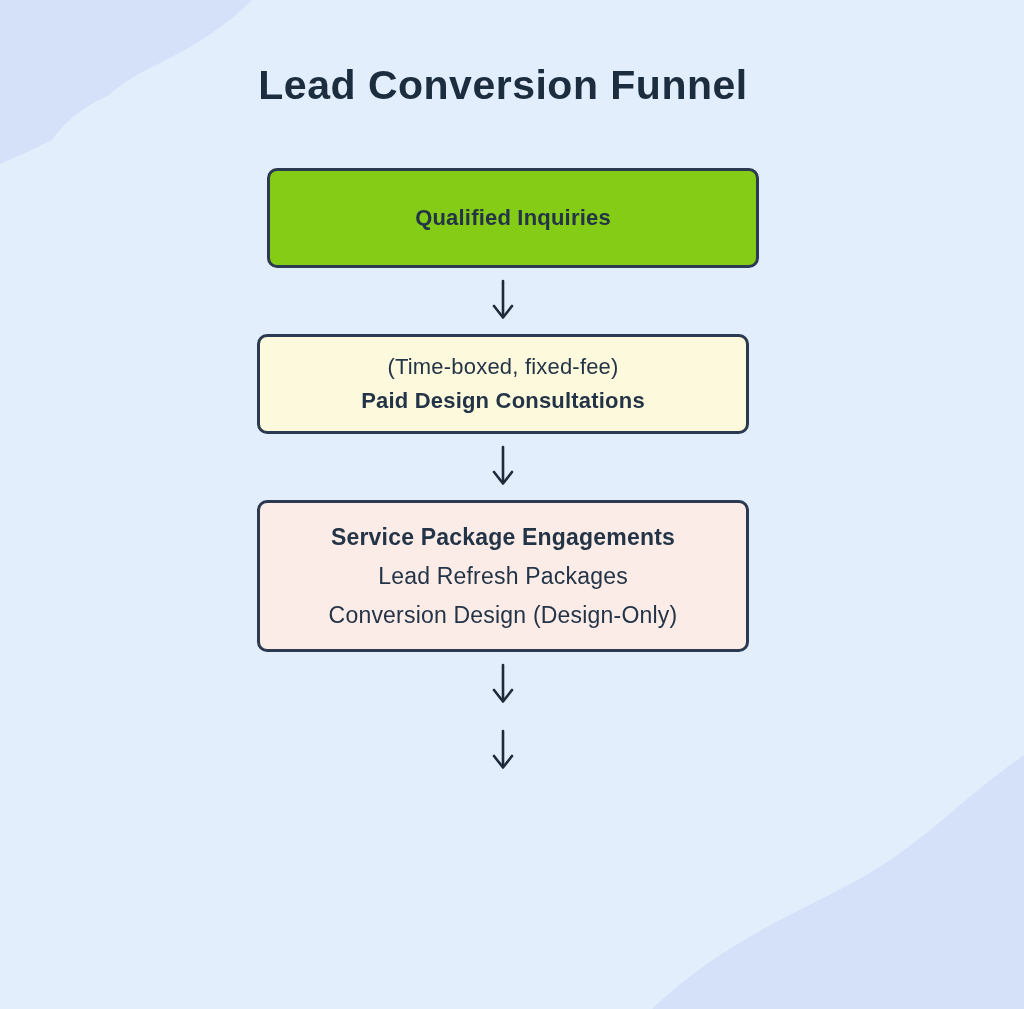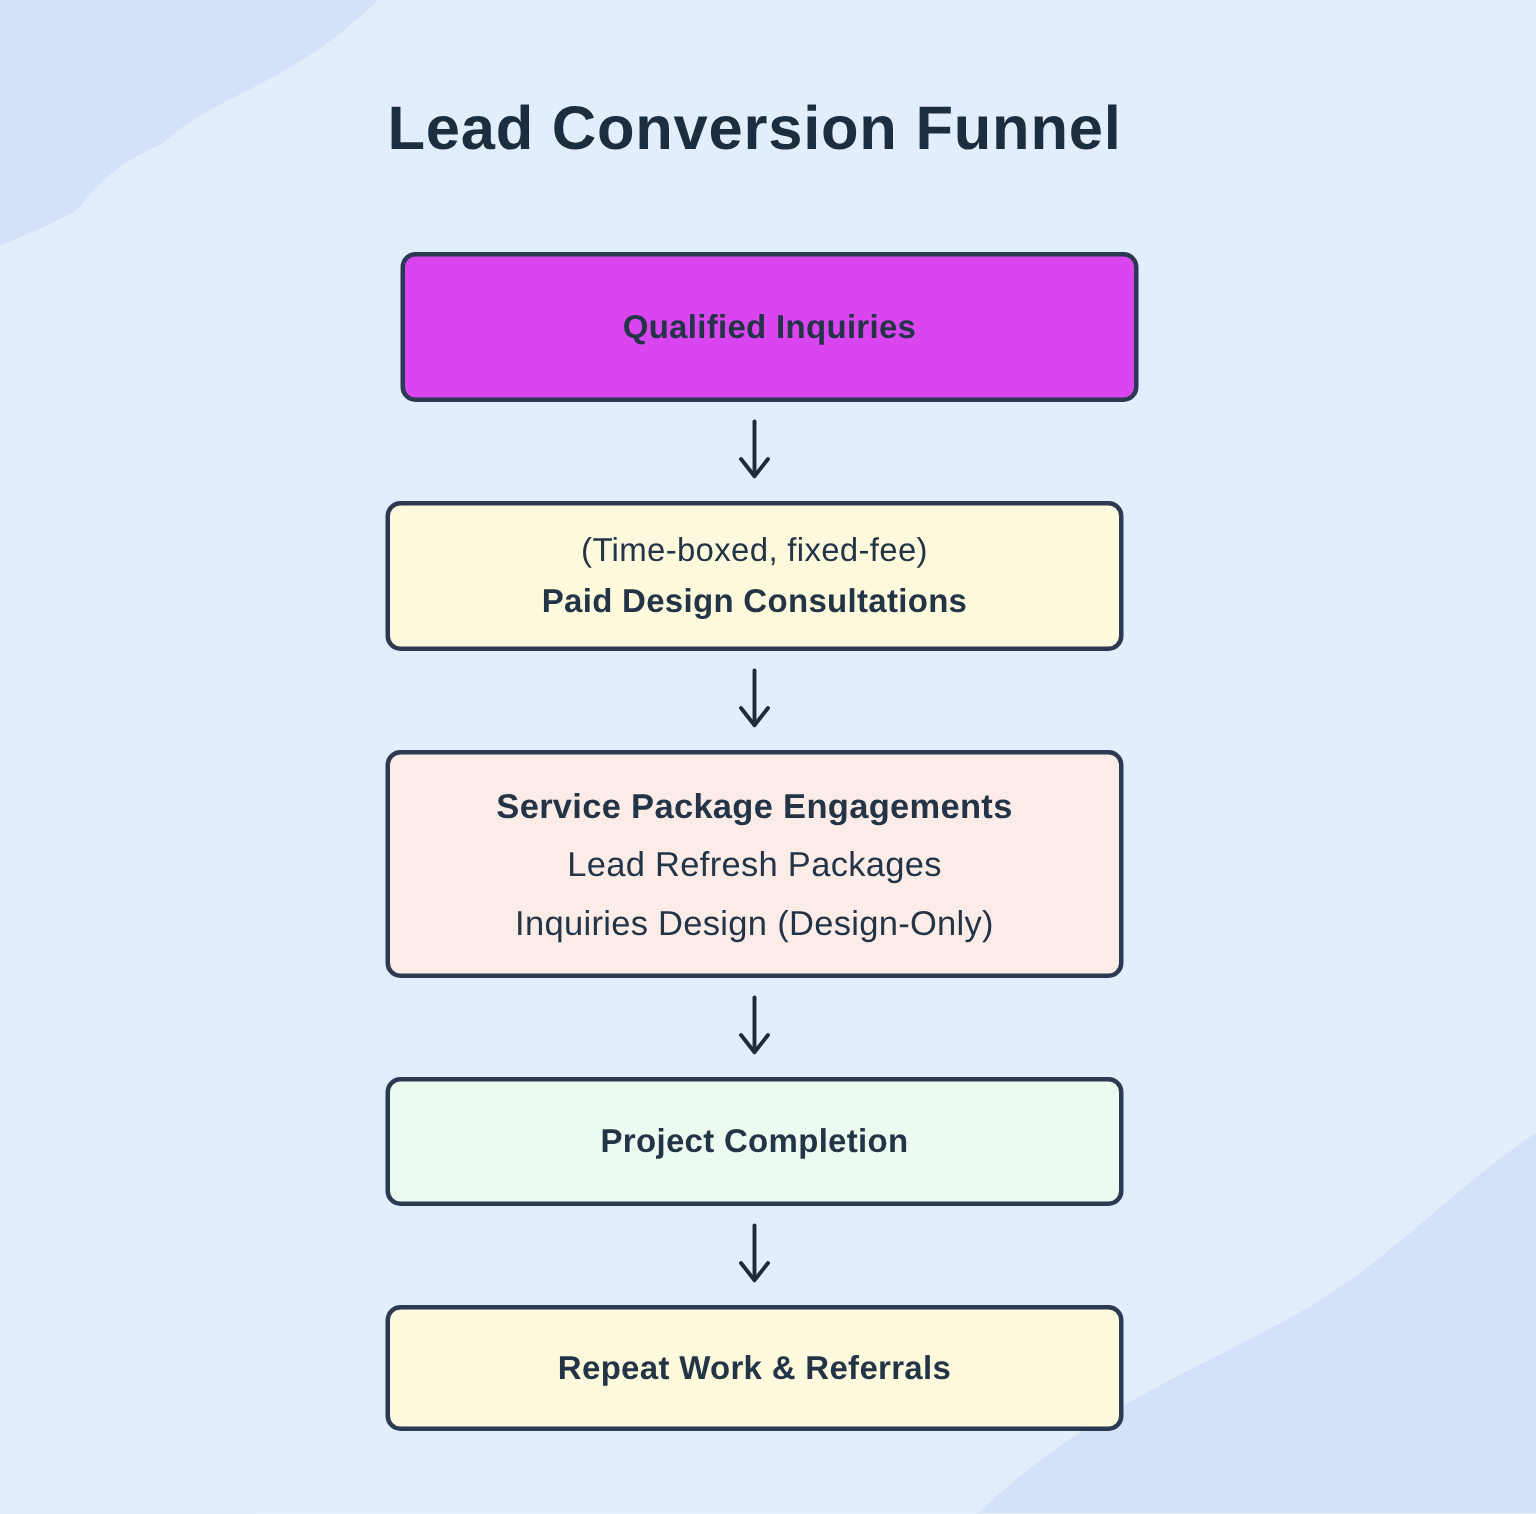--- a/index.html
+++ b/index.html
@@ -80,21 +80,21 @@
   <svg class="bg-svg" viewBox="0 0 1024 1009" aria-hidden="true">
     <rect x="0" y="0" width="1024" height="1009" fill="#e3eefd"></rect>
     <path fill="#d5e1f8" d="M0 0 H252 C218 34 182 52 150 68 C118 84 108 96 90 113 C72 130 58 137 38 147 C22 155 8 160 0 164 Z"></path>
     <circle cx="158" cy="218" r="132" fill="#e3eefd"></circle>
     <path fill="#d5e1f8" d="M1024 755 C962 798 932 836 868 874 C806 910 726 938 652 1009 L1024 1009 Z"></path>
   </svg>
 
   <h1 class="page-title">Lead Conversion Funnel</h1>
 
   <div class="funnel" id="funnel">
-      <div class="funnel-box" style="min-height: 100px; background: #d946ef; margin-left: 20px;">
+      <div class="funnel-box" style="min-height: 100px; background: #84cc16; margin-left: 20px;">
         <div class="line bold">Qualified Inquiries</div>
       </div>
       <div class="arrow-wrap">
         <svg width="26" height="44" viewBox="0 0 26 44" fill="none">
           <path d="M13 2 V37" stroke="#1e2b3b" stroke-width="2.6" stroke-linecap="round"></path>
           <path d="M4 27 L13 38.5 L22 27" stroke="#1e2b3b" stroke-width="2.6" stroke-linecap="round" stroke-linejoin="round" fill="none"></path>
         </svg>
       </div>
       <div class="funnel-box" style="min-height: 100px; background: rgb(253, 249, 221);">
         <div class="line">(Time-boxed, fixed-fee)</div>
@@ -102,35 +102,29 @@
       </div>
       <div class="arrow-wrap">
         <svg width="26" height="44" viewBox="0 0 26 44" fill="none">
           <path d="M13 2 V37" stroke="#1e2b3b" stroke-width="2.6" stroke-linecap="round"></path>
           <path d="M4 27 L13 38.5 L22 27" stroke="#1e2b3b" stroke-width="2.6" stroke-linecap="round" stroke-linejoin="round" fill="none"></path>
         </svg>
       </div>
       <div class="funnel-box spacious" style="min-height: 152px; background: rgb(251, 236, 232); text-align: right;">
         <div class="line bold">Service Package Engagements</div>
         <div class="line">Lead Refresh Packages</div>
-        <div class="line">Inquiries Design (Design-Only)</div>
+        <div class="line">Conversion Design (Design-Only)</div>
       </div>
       <div class="arrow-wrap">
         <svg width="26" height="44" viewBox="0 0 26 44" fill="none">
           <path d="M13 2 V37" stroke="#1e2b3b" stroke-width="2.6" stroke-linecap="round"></path>
           <path d="M4 27 L13 38.5 L22 27" stroke="#1e2b3b" stroke-width="2.6" stroke-linecap="round" stroke-linejoin="round" fill="none"></path>
         </svg>
       </div>
-      <div class="funnel-box" style="min-height: 86px; background: rgb(236, 250, 240);">
-        <div class="line semibold">Project Completion</div>
-      </div>
       <div class="arrow-wrap">
         <svg width="26" height="44" viewBox="0 0 26 44" fill="none">
           <path d="M13 2 V37" stroke="#1e2b3b" stroke-width="2.6" stroke-linecap="round"></path>
           <path d="M4 27 L13 38.5 L22 27" stroke="#1e2b3b" stroke-width="2.6" stroke-linecap="round" stroke-linejoin="round" fill="none"></path>
         </svg>
       </div>
-      <div class="funnel-box" style="min-height: 84px; background: rgb(253, 249, 221);">
-        <div class="line semibold">Repeat Work &amp; Referrals</div>
-      </div>
     </div>
 
 </div>
 
 </body></html>

